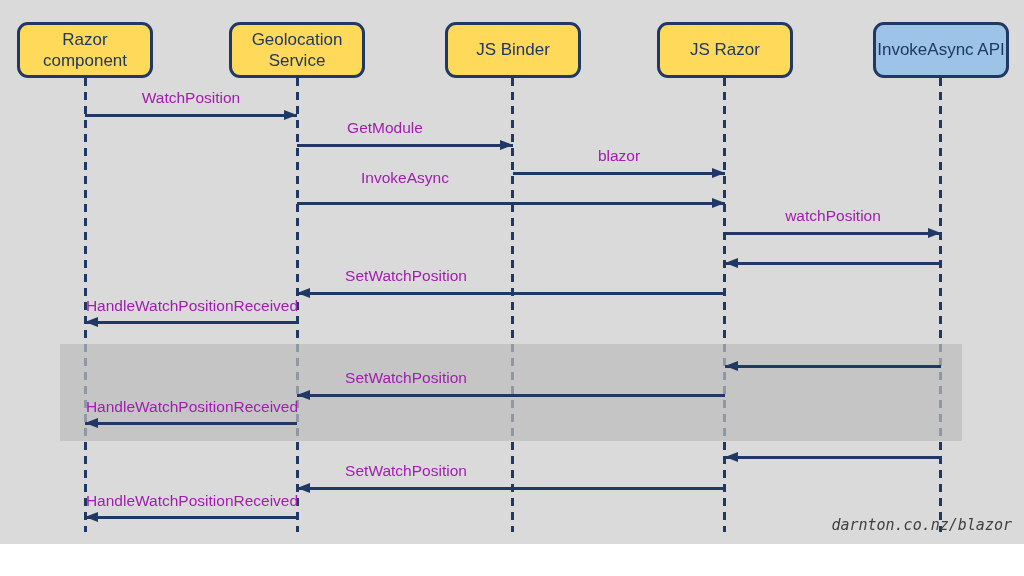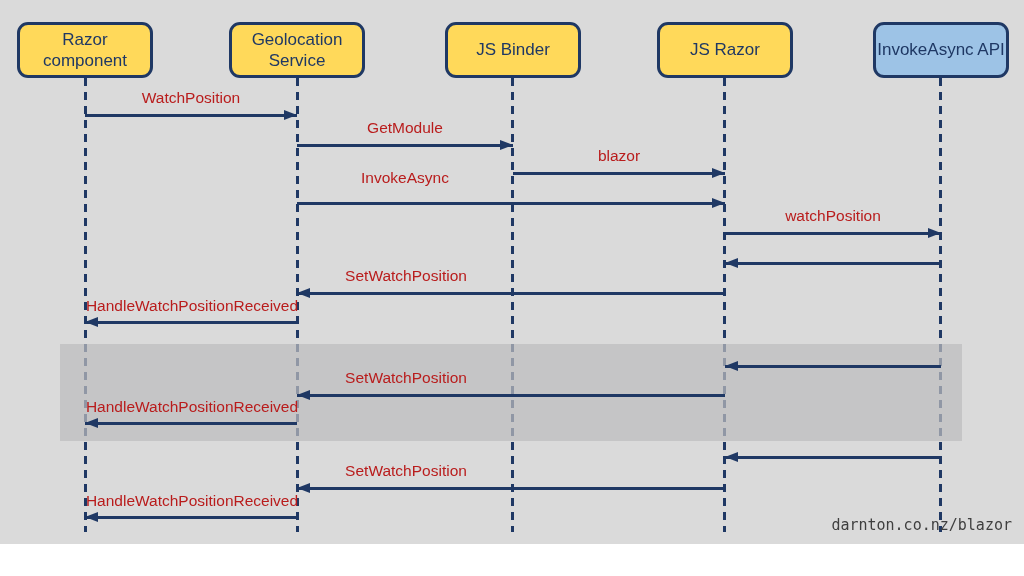--- a/index.html
+++ b/index.html
@@ -32,26 +32,26 @@
   .actor.blue{background:#9DC3E6;}
   
   .msg{position:absolute;height:3px;background:#1F3864;z-index:3;}
   .head{position:absolute;width:0;height:0;top:-4px;
         border-top:5.5px solid transparent;border-bottom:5.5px solid transparent;}
   .head.r{right:0;border-left:13px solid #1F3864;}
   .head.l{left:0;border-right:13px solid #1F3864;}
   
   .msg-label{
     position:absolute;z-index:3;transform:translateX(-50%);
-    color:#b91c1c;font-size:15.5px;white-space:nowrap;
+    color:#a21caf;font-size:15.5px;white-space:nowrap;
   }
   .watermark{
     position:absolute;right:12px;bottom:10px;z-index:3;
     font-family:"DejaVu Sans Mono", monospace;
-    font-size:15px;color:#3F3F3F;white-space:nowrap;
+    font-size:15px;color:#3F3F3F;white-space:nowrap;font-style:italic;
   }
 </style>
 </head>
 <body>
 
 <div class="stage">
 
   <div class="lifeline" style="left:84px"></div>
   <div class="lifeline" style="left:296px"></div>
   <div class="lifeline" style="left:511px"></div>
@@ -113,21 +113,21 @@
       <div class="head l"></div>
     </div>
   <div class="msg" style="left:297px;top:487px;width:428px">
       <div class="head l"></div>
     </div>
   <div class="msg" style="left:85px;top:516px;width:212px">
       <div class="head l"></div>
     </div>
 
   <span class="msg-label" style="left:191px;top:89px">WatchPosition</span>
-  <span class="msg-label" style="left:405px;top:119px">GetModule</span>
+  <span class="msg-label" style="left:385px;top:119px">GetModule</span>
   <span class="msg-label" style="left:619px;top:147px">blazor</span>
   <span class="msg-label" style="left:405px;top:169px">InvokeAsync</span>
   <span class="msg-label" style="left:833px;top:207px">watchPosition</span>
   <span class="msg-label" style="left:406px;top:267px">SetWatchPosition</span>
   <span class="msg-label" style="left:192px;top:297px">HandleWatchPositionReceived</span>
   <span class="msg-label" style="left:406px;top:369px">SetWatchPosition</span>
   <span class="msg-label" style="left:192px;top:398px">HandleWatchPositionReceived</span>
   <span class="msg-label" style="left:406px;top:462px">SetWatchPosition</span>
   <span class="msg-label" style="left:192px;top:492px">HandleWatchPositionReceived</span>
 

